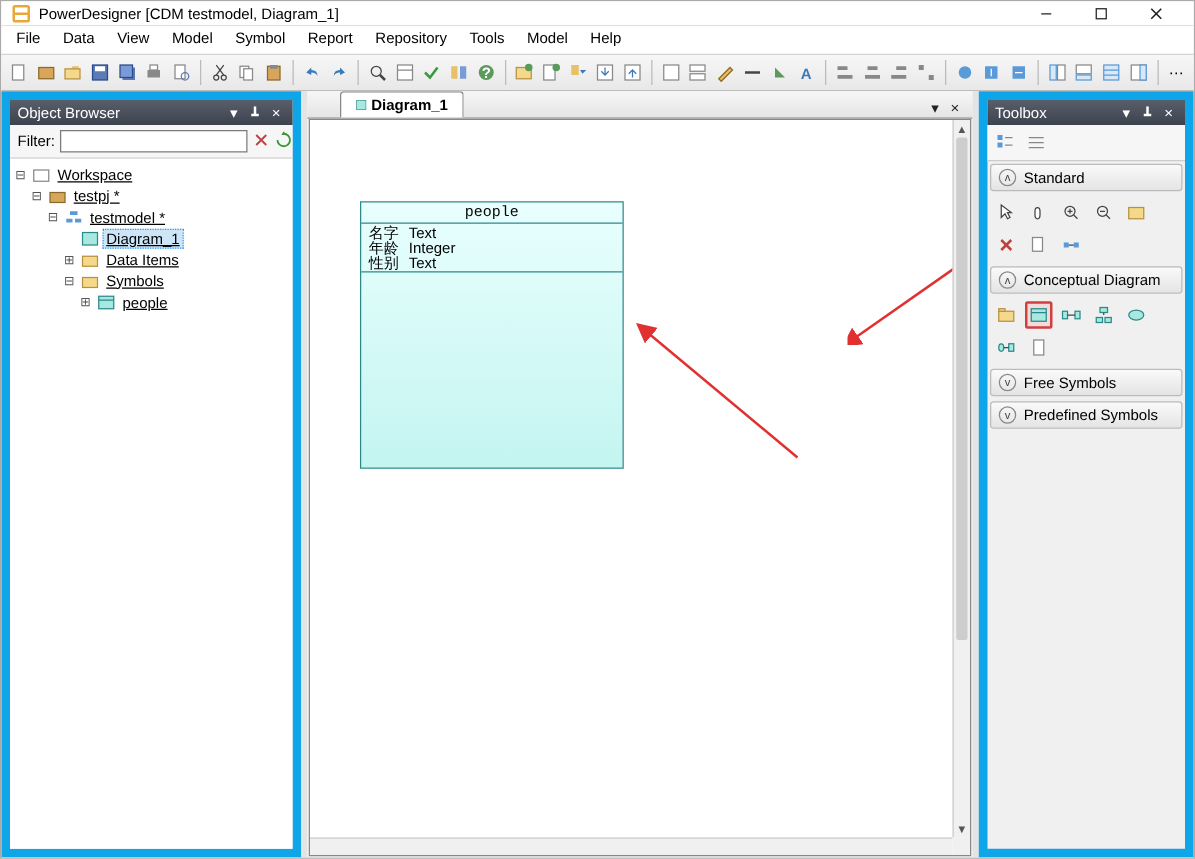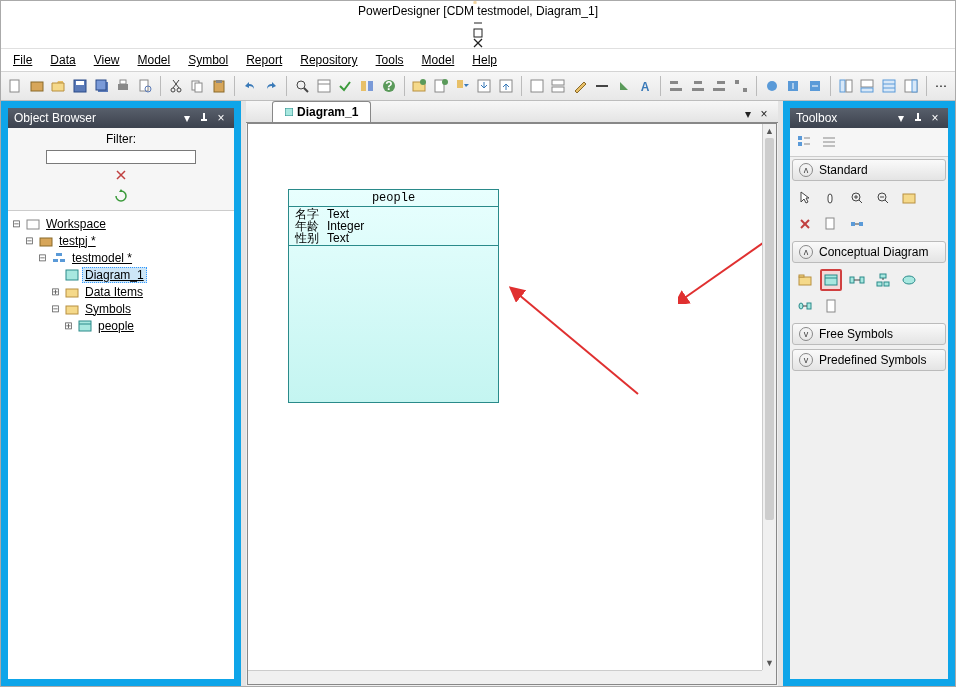--- a/index.html
+++ b/index.html
@@ -1,32 +1,32 @@
 <!DOCTYPE html>
 <html><head>
 <meta charset="utf-8">
 <style>
 * { box-sizing: border-box; margin: 0; padding: 0; font-family: "Segoe UI", Tahoma, sans-serif; font-size: 12px; }
 body { width: 956px; height: 687px; background: #fff; overflow: hidden; display: flex; flex-direction: column; border: 1px solid #aaa; }
-.titlebar { height: 48px; background: #fff; display: flex; align-items: center; padding: 0 8px; border-bottom: 1px solid #e0e0e0; flex-direction: column; }
+.titlebar { height: 20px; background: #fff; display: flex; align-items: center; padding: 0 8px; border-bottom: 1px solid #e0e0e0; }
 .titlebar .appicon { width: 16px; height: 16px; margin-right: 6px; }
 .titlebar .title { flex: 1; }
 .titlebar .winbtn { width: 44px; height: 28px; display: flex; align-items: center; justify-content: center; color: #222; }
-.menubar { height: 22px; display: flex; align-items: center; padding: 0 4px; gap: 2px; background: #fff; text-decoration: underline; }
+.menubar { height: 22px; display: flex; align-items: flex-start; padding: 0 4px; gap: 2px; background: #fff; }
 .menubar span { padding: 2px 8px; }
 .toolbar { height: 30px; background: linear-gradient(#f7f7f7,#e8e8e8); border-top: 1px solid #d4d4d4; border-bottom: 1px solid #bdbdbd; display: flex; align-items: center; padding: 0 4px; gap: 2px; }
 .tb-btn { width: 22px; height: 22px; display: flex; align-items: center; justify-content: center; border: 1px solid transparent; border-radius: 2px; }
 .tb-sep { width: 1px; height: 20px; background: #bbb; margin: 0 3px; }
 .maingrid { flex: 1; display: flex; min-height: 0; }
 .panel { background: #f0f0f0; border: 7px solid #0ea5e9; display: flex; flex-direction: column; }
 .panel-header { background: linear-gradient(#585f6b,#3c424e); color: #fff; padding: 3px 6px; display: flex; align-items: center; font-size: 11px; }
 .panel-header .sp { flex:1; }
 .panel-header .hdrbtn { width: 14px; height: 14px; margin-left: 3px; display:flex; align-items:center; justify-content:center; color:#fff; }
 .browser { width: 240px; }
-.filterrow { display:flex; align-items:center; padding: 4px 6px; gap:4px; background:#f6f6f6; border-bottom:1px solid #ccc;flex-direction:column; }
+.filterrow { display:flex; align-items:center; padding: 4px 6px; gap:4px; background:#f6f6f6; border-bottom:1px solid #ccc; }
 .filterrow input { flex:1; height:18px; border:1px solid #7a7a7a; padding:0 3px; font-size:11px; }
 .tree { flex:1; background:#fff; padding:4px 2px; overflow:auto; font-size:11px; }
 .tree-node { display:flex; align-items:center; height:17px; white-space:nowrap; }
 .tree-node .tw { width:13px; text-align:center; color:#555; font-size:10px; }
 .tree-node .tw.none { color:transparent; }
 .tree-node .ico { width:16px; height:14px; display:flex; align-items:center; justify-content:center; margin:0 2px; }
 .tree-node .lbl { padding:1px 3px;text-decoration:underline; }
 .tree-node .lbl.sel { background:#cde6f7; border:1px dotted #3399ff; padding:0 2px; }
 .vsplit { width:5px; background:#e4e4e4; cursor:ew-resize; }
 .center { flex:1; display:flex; flex-direction:column; background:#f0f0f0; }

